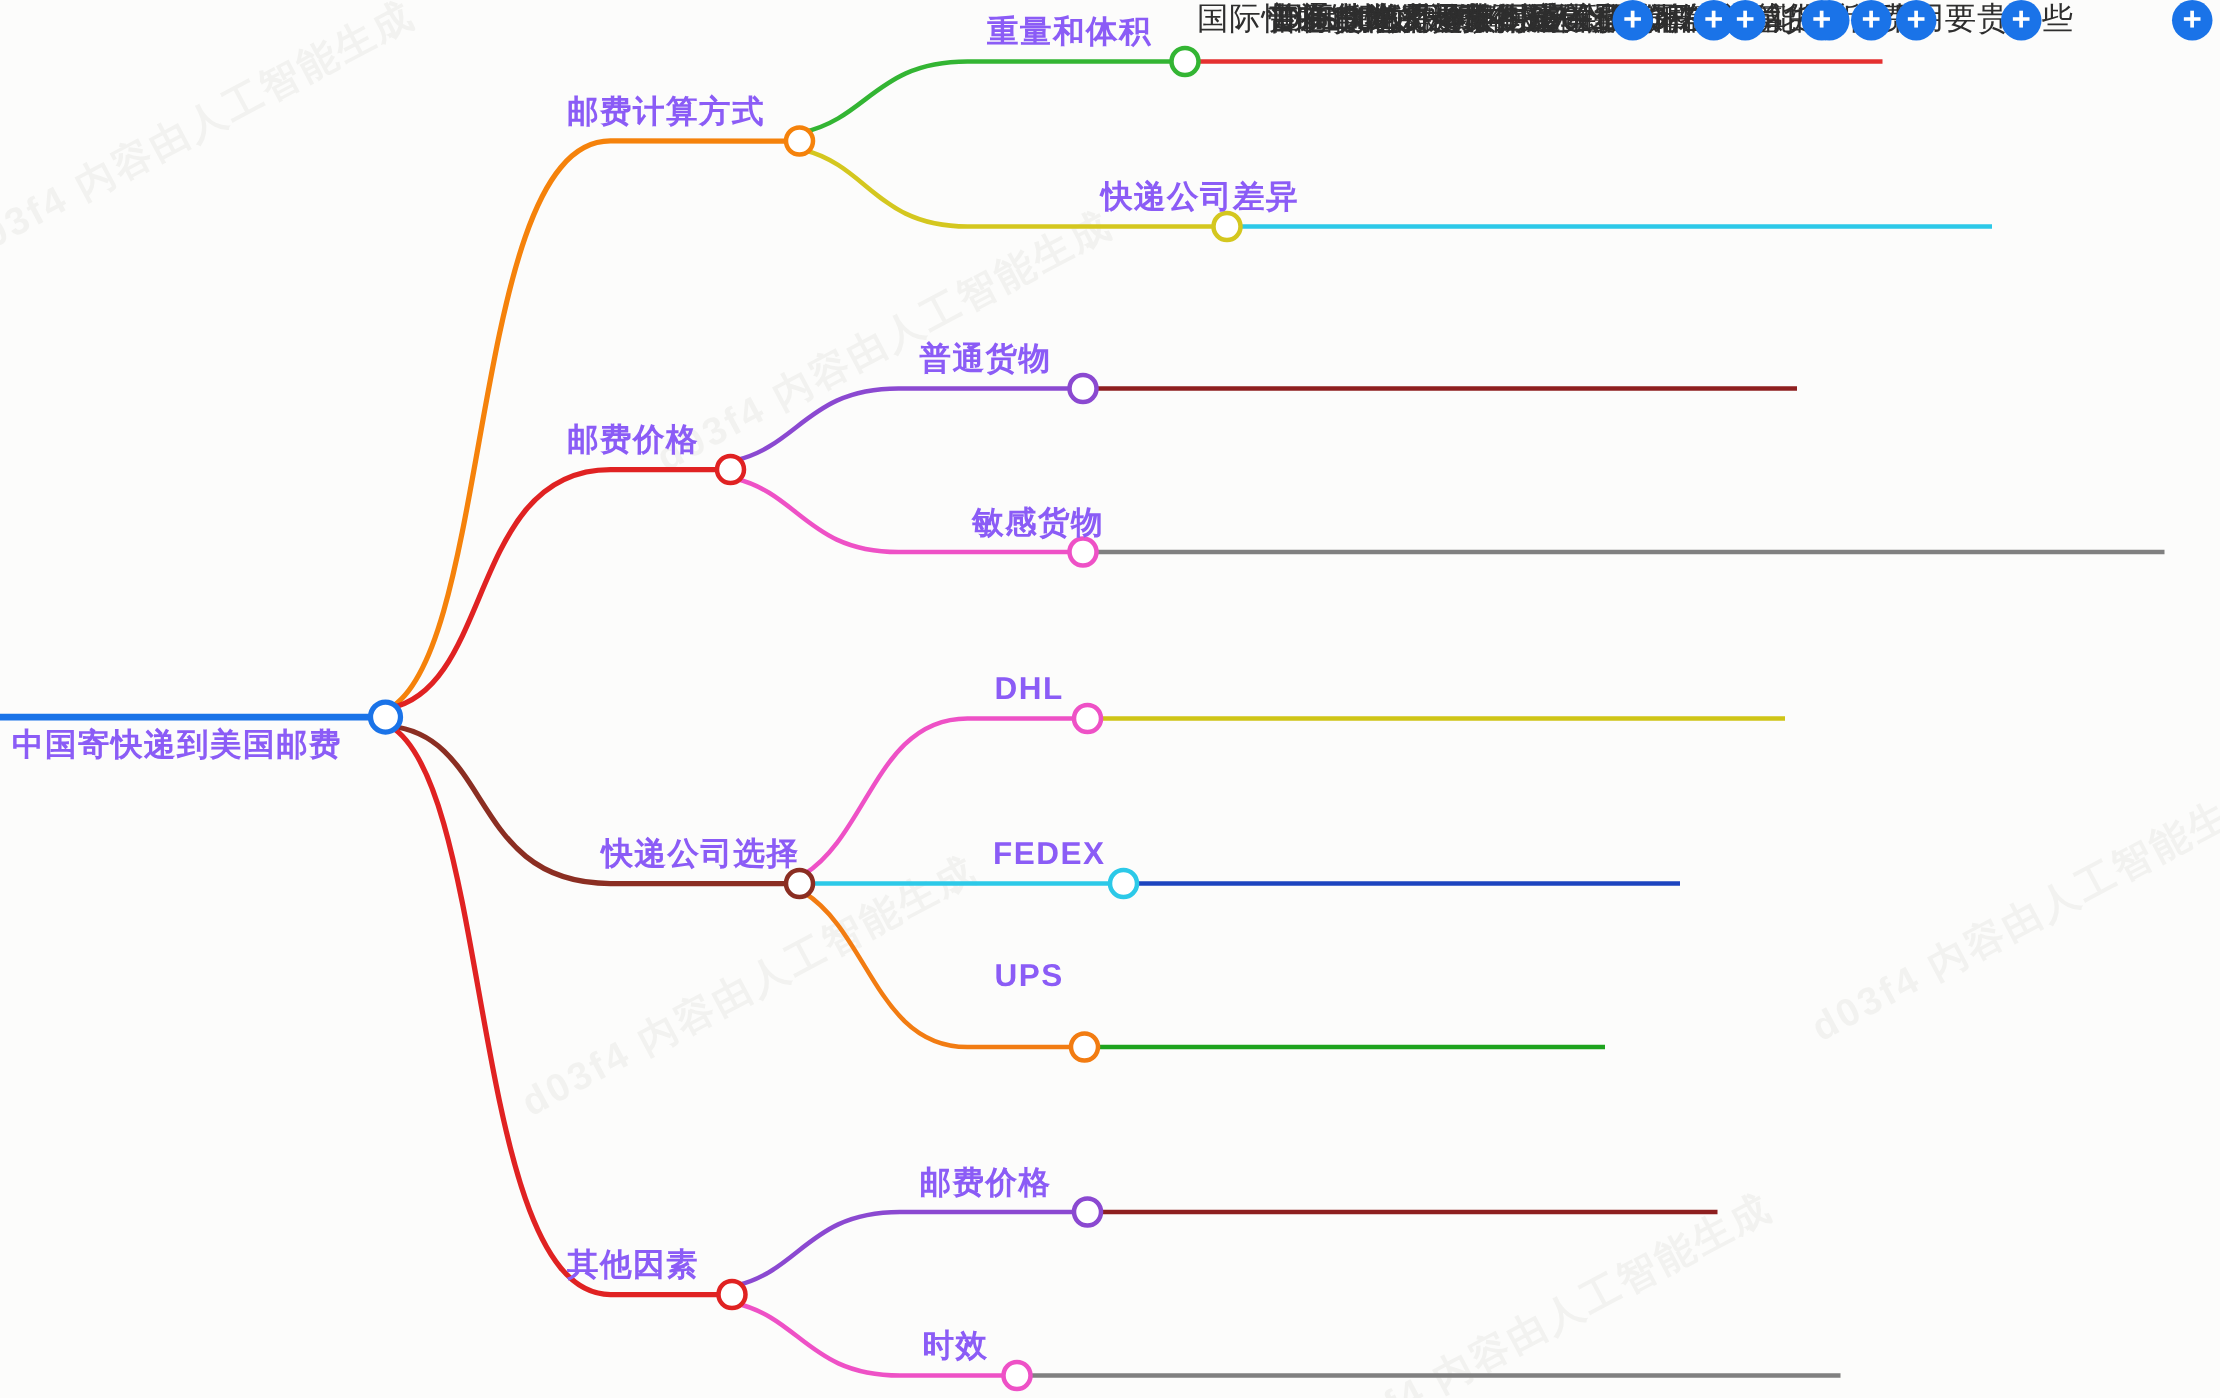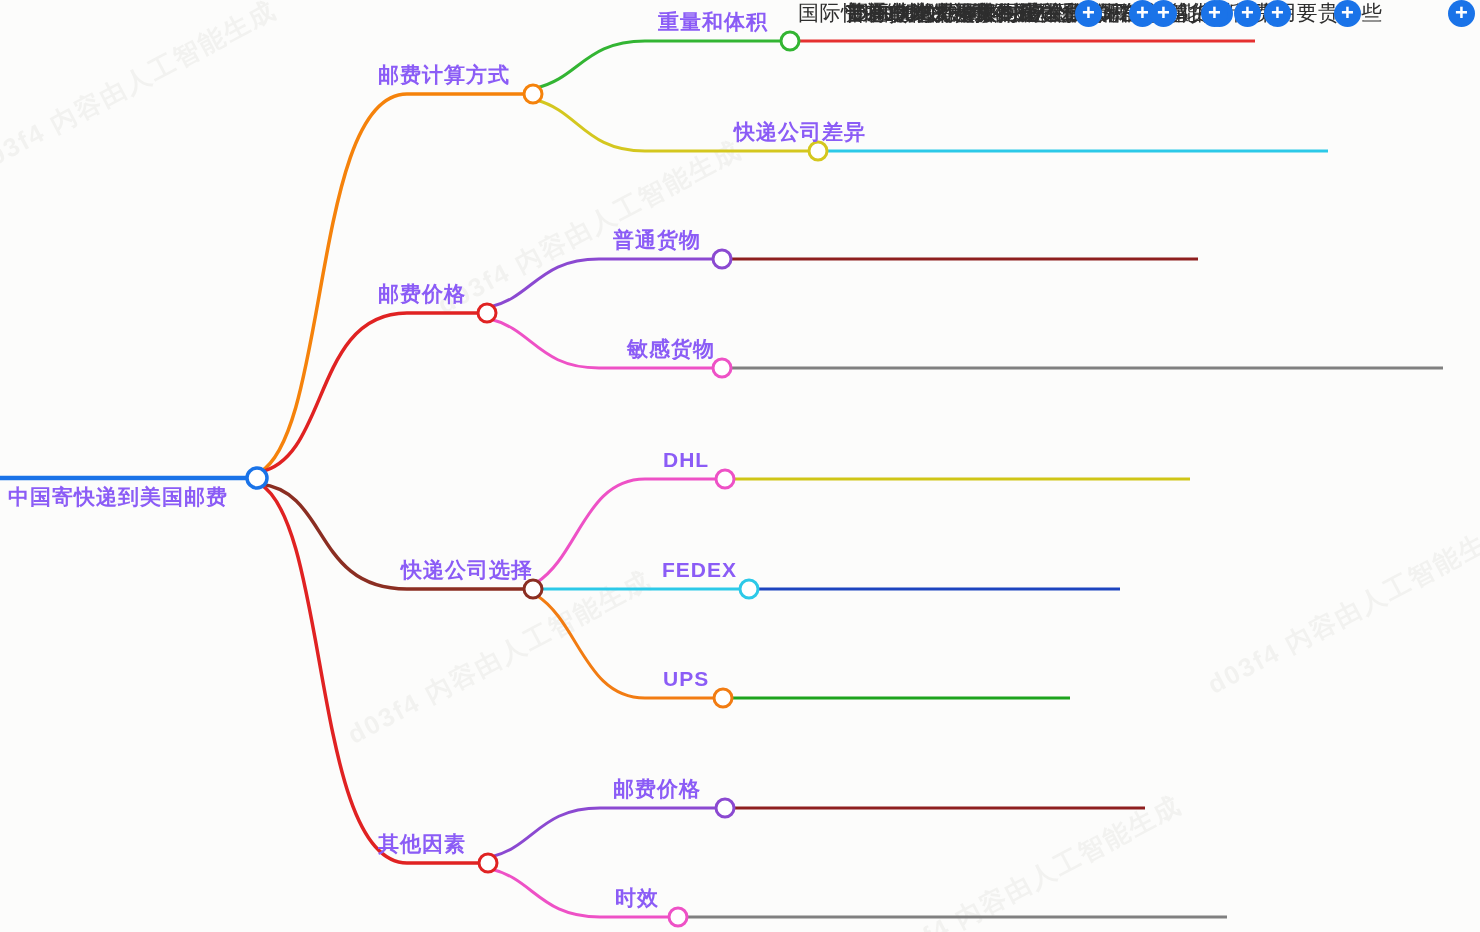--- a/index.html
+++ b/index.html
@@ -84,24 +84,24 @@
   <div class="label" style="left: 8px; top: 445px; margin-top: 38px;">中国寄快递到美国邮费</div>
 
   <div class="label" style="left: 378px; top: 61px;">邮费计算方式</div>
   <div class="label" style="left: 378px; top: 280px;">邮费价格</div>
   <div class="label" style="left: 401px; top: 556px;">快递公司选择</div>
   <div class="label" style="left: 378px; top: 830px; text-align: center;">其他因素</div>
 
   <div class="label" style="left: 658px; top: 8px;">重量和体积</div>
   <div class="label" style="left: 686px; top: 118px; margin-left: 48px;">快递公司差异</div>
   <div class="label" style="left: 613px; top: 226px;">普通货物</div>
-  <div class="label" style="left: 627px; top: 335px;">敏感货物</div>
+  <div class="label" style="left: 648px; top: 335px;">敏感货物</div>
   <div class="label" style="left: 663px; top: 446px; text-align: right;">DHL</div>
   <div class="label" style="left: 662px; top: 556px;">FEDEX</div>
-  <div class="label" style="left: 663px; top: 665px;">UPS</div>
+  <div class="label" style="left: 663px; top: 637px;">UPS</div>
   <div class="label" style="left: 613px; top: 775px;">邮费价格</div>
   <div class="label" style="left: 615px; top: 884px;">时效</div>
 
   <div class="leaf-note" style="left: 912px;">邮费是根据重量和体积来计算的</div>
   <div class="leaf-note" style="left: 940px;">不同的快递公司价格也可能有所不同</div>
   <div class="leaf-note" style="left: 845px;">普通货物的运费在160-170元左右</div>
   <div class="leaf-note" style="left: 845px;">带有电池、粉末、液体、品牌等敏感货物，费用要贵一些</div>
   <div class="leaf-note" style="left: 852px;">DHL时效快则2-5天，慢则3-7天</div>
   <div class="leaf-note" style="left: 876px;">FEDEX大约4--6天到达</div>
   <div class="leaf-note" style="left: 848px;">UPS大约3--6天到达</div>

